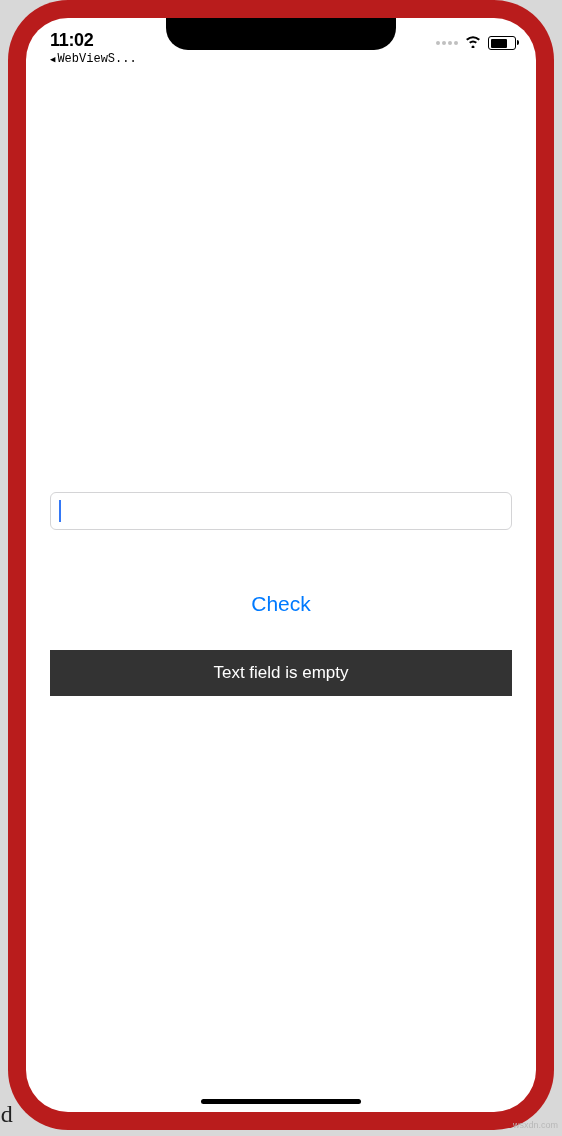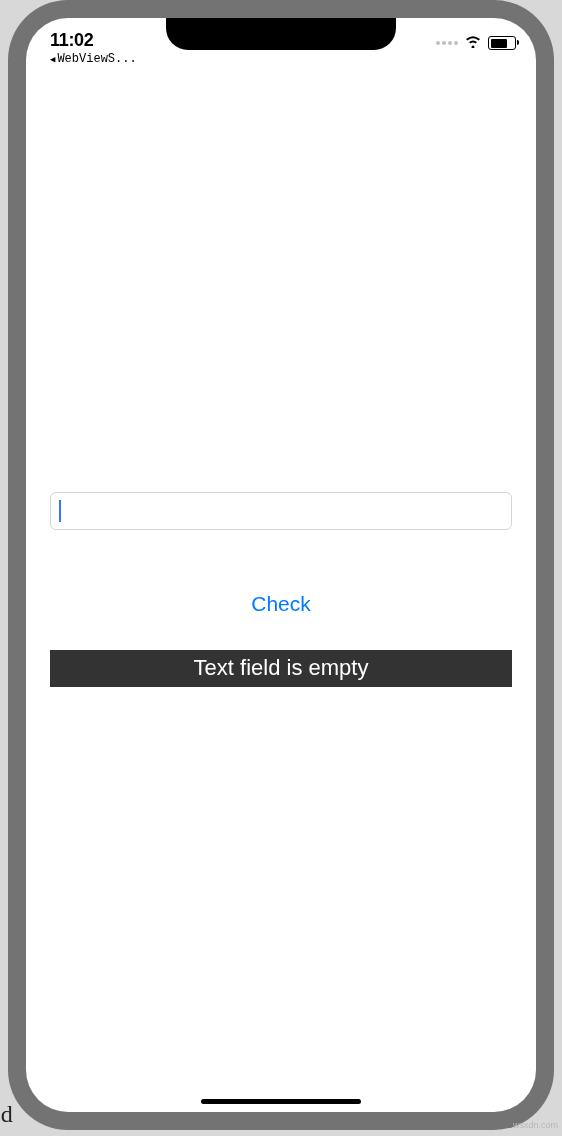--- a/index.html
+++ b/index.html
@@ -16,21 +16,21 @@
       position: relative;
       overflow: hidden;
     }
     
     .device-frame {
       position: absolute;
       top: 0;
       left: 8px;
       width: 546px;
       height: 1130px;
-      background: #737373;
+      background: #b91c1c;
       border-radius: 60px;
       padding: 18px;
     }
     
     .screen {
       width: 100%;
       height: 100%;
       background: #fff;
       border-radius: 42px;
       position: relative;
@@ -189,24 +189,24 @@
       cursor: pointer;
     }
     
     .result-label {
       position: absolute;
       top: 632px;
       left: 24px;
       right: 24px;
       background: #333333;
       color: #fff;
-      font-size: 22px;
+      font-size: 17px;
       font-weight: 400;
       text-align: center;
-      padding: 4px 0;
+      padding: 12px 0;
       line-height: 1.3;
     }
     
     .home-indicator {
       position: absolute;
       bottom: 8px;
       left: 50%;
       transform: translateX(-50%);
       width: 160px;
       height: 5px;

